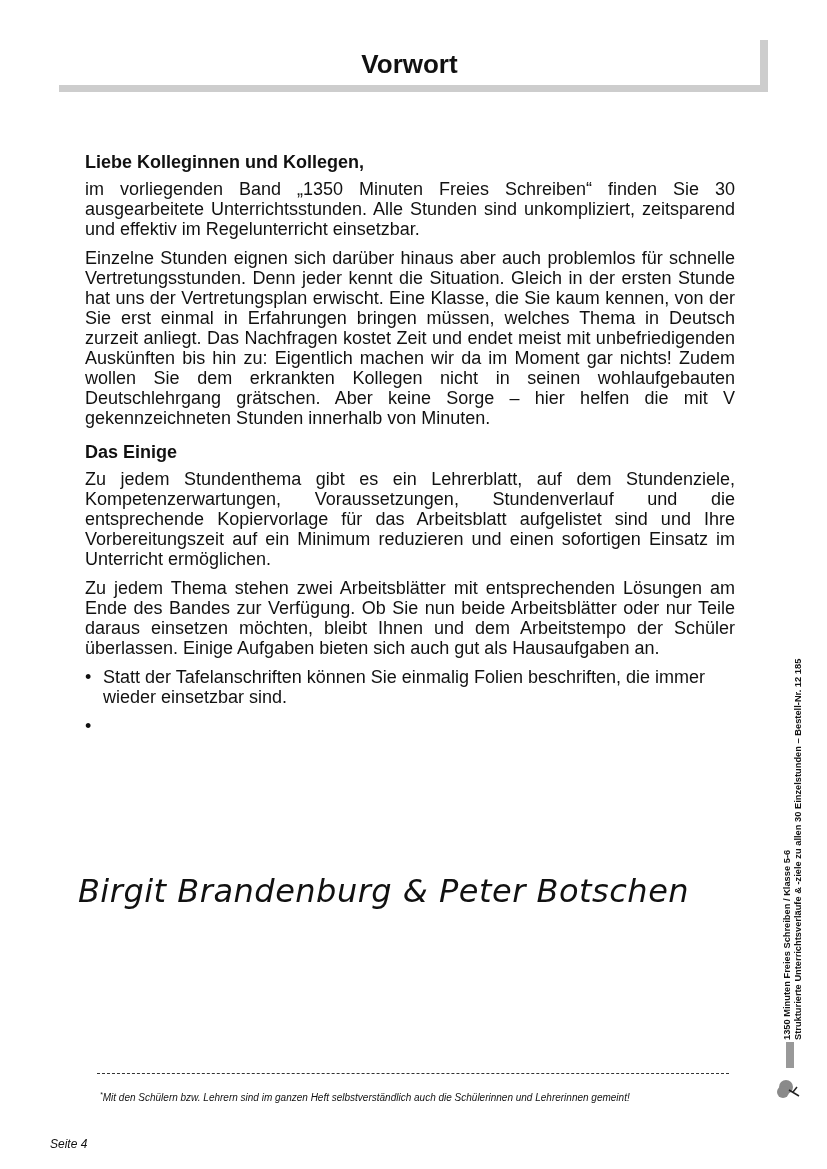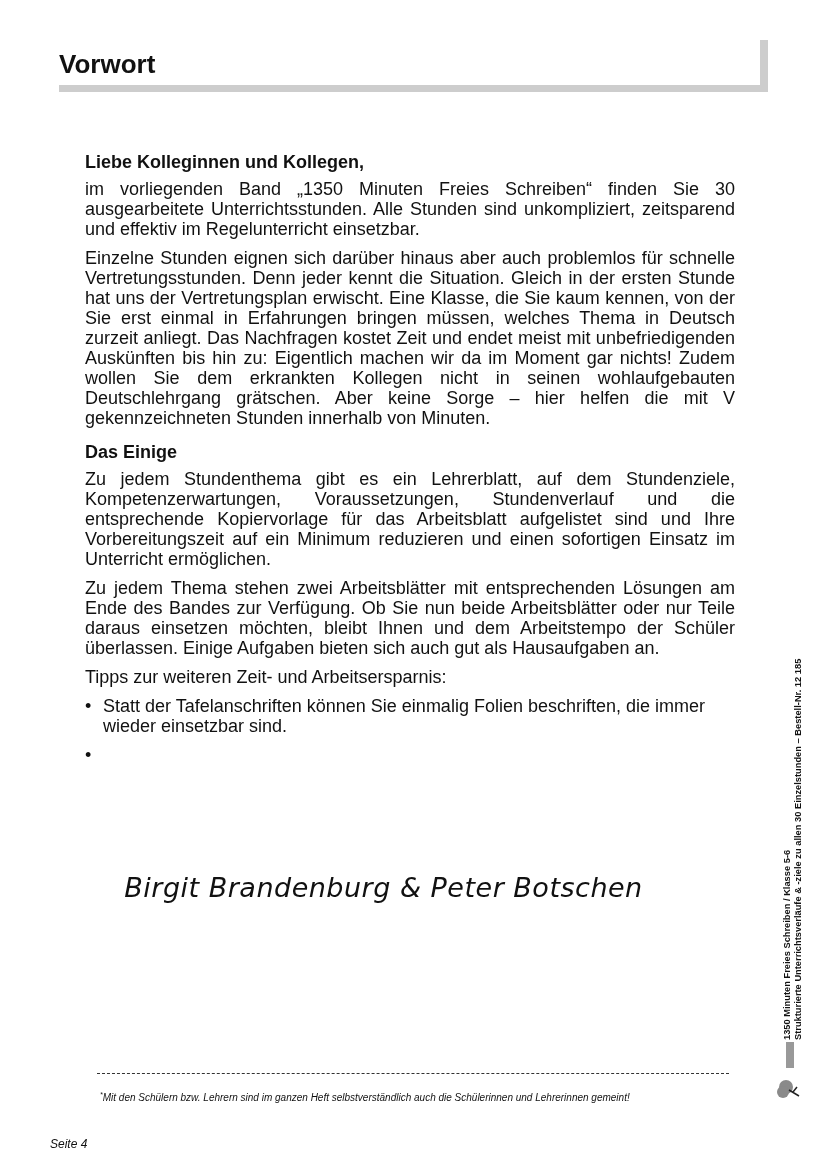--- a/index.html
+++ b/index.html
@@ -1,31 +1,31 @@
 <!DOCTYPE html>
 <html><head>
 <meta charset="utf-8">
 <style>
   html, body { margin: 0; padding: 0; background: #ffffff; }
   body { width: 827px; height: 1169px; position: relative; overflow: hidden;
          font-family: "Liberation Sans", sans-serif; color: #111; }
   .title-box { position: absolute; left: 59px; top: 40px; width: 709px; height: 52px; }
   .title-shadow-bottom { position: absolute; left: 0; right: 0; bottom: 0; height: 7px; background: #cdcdcd; }
   .title-shadow-right { position: absolute; right: 0; top: 0; bottom: 0; width: 8px; background: #cdcdcd; }
-  .title-text { position: absolute; left: 0; right: 8px; top: 9px; text-align: left;
+  .title-text { position: absolute; left: 0; right: 8px; top: 9px; text-align: center;
                 font-size: 26px; font-weight: bold; letter-spacing: 0px; }
   .content { position: absolute; left: 85px; top: 152px; width: 650px;
              font-size: 18px; line-height: 20px; text-align: justify; }
   .content p { margin: 0 0 9px 0; }
   .content .heading { font-weight: bold; margin-bottom: 7px; }
   .content ul { list-style: none; margin: 0; padding: 0; }
   .content li { position: relative; padding-left: 18px; margin-bottom: 9px; text-align: left; }
   .content li .bullet { position: absolute; left: 0; top: 0; }
   .signature { position: absolute; left: 0; right: 60px; top: 872px; text-align: center;
-               font-family: "DejaVu Sans", sans-serif; font-size: 27px; letter-spacing: 0.5px;
+               font-family: "DejaVu Sans", sans-serif; font-size: 32px; letter-spacing: 0.5px;
                font-style: italic; }
   .dashes { position: absolute; left: 97px; top: 1073px; width: 632px; border-top: 1.5px dashed #333; }
   .footnote { position: absolute; left: 100px; top: 1091px; font-size: 10px; font-style: italic; }
   .footnote sup { font-size: 7px; }
   .page-num { position: absolute; left: 50px; top: 1137px; font-size: 12px; font-style: italic; }
   .side { position: absolute; left: 782px; top: 1040px; transform-origin: 0 0; transform: rotate(-90deg);
           font-size: 9.3px; font-weight: bold; line-height: 11px; white-space: nowrap; }
   .side .line2 { display: block; }
   .logo { position: absolute; left: 775px; top: 1040px; width: 30px; height: 65px; }
 </style>
@@ -38,21 +38,20 @@
   <div class="title-text">Vorwort</div>
 </div>
 
 <div class="content">
   <p class="heading">Liebe Kolleginnen und Kollegen,</p>
   <p>im vorliegenden Band „1350 Minuten Freies Schreiben“ finden Sie 30 ausgearbeitete Unterrichtsstunden. Alle Stunden sind unkompliziert, zeitsparend und effektiv im Regel­unterricht einsetzbar.</p>
   <p>Einzelne Stunden eignen sich darüber hinaus aber auch problemlos für schnelle Vertre­tungsstunden. Denn jeder kennt die Situation. Gleich in der ersten Stunde hat uns der Vertretungsplan erwischt. Eine Klasse, die Sie kaum kennen, von der Sie erst einmal in Erfahrungen bringen müssen, welches Thema in Deutsch zurzeit anliegt. Das Nachfra­gen kostet Zeit und endet meist mit unbefriedigenden Auskünften bis hin zu: Eigentlich machen wir da im Moment gar nichts! Zudem wollen Sie dem erkrankten Kollegen nicht in seinen wohlaufgebauten Deutschlehrgang grätschen. Aber keine Sorge – hier helfen die mit V gekennzeichneten Stunden innerhalb von Minuten.</p>
   <p class="heading" style="margin-top:14px;">Das Einige</p>
   <p>Zu jedem Stundenthema gibt es ein Lehrerblatt, auf dem Stundenziele, Kompetenzerwar­tungen, Voraussetzungen, Stundenverlauf und die entsprechende Kopiervorlage für das Arbeitsblatt aufgelistet sind und Ihre Vorbereitungszeit auf ein Minimum reduzieren und einen sofortigen Einsatz im Unterricht ermöglichen.</p>
   <p>Zu jedem Thema stehen zwei Arbeitsblätter mit entsprechenden Lösungen am Ende des Bandes zur Verfügung. Ob Sie nun beide Arbeitsblätter oder nur Teile daraus einsetzen möchten, bleibt Ihnen und dem Arbeitstempo der Schüler überlassen. Einige Aufgaben bieten sich auch gut als Hausaufgaben an.</p>
-  <p>Tipps zur weiteren Zeit- und Arbeitsersparnis:</p>
   <ul>
     <li>
       <span class="bullet">•</span>
       <span>Statt der Tafelanschriften können Sie einmalig Folien beschriften, die immer wieder einsetzbar sind.</span>
     </li>
     <li>
       <span class="bullet">•</span>
     </li>
   </ul>
 </div>

